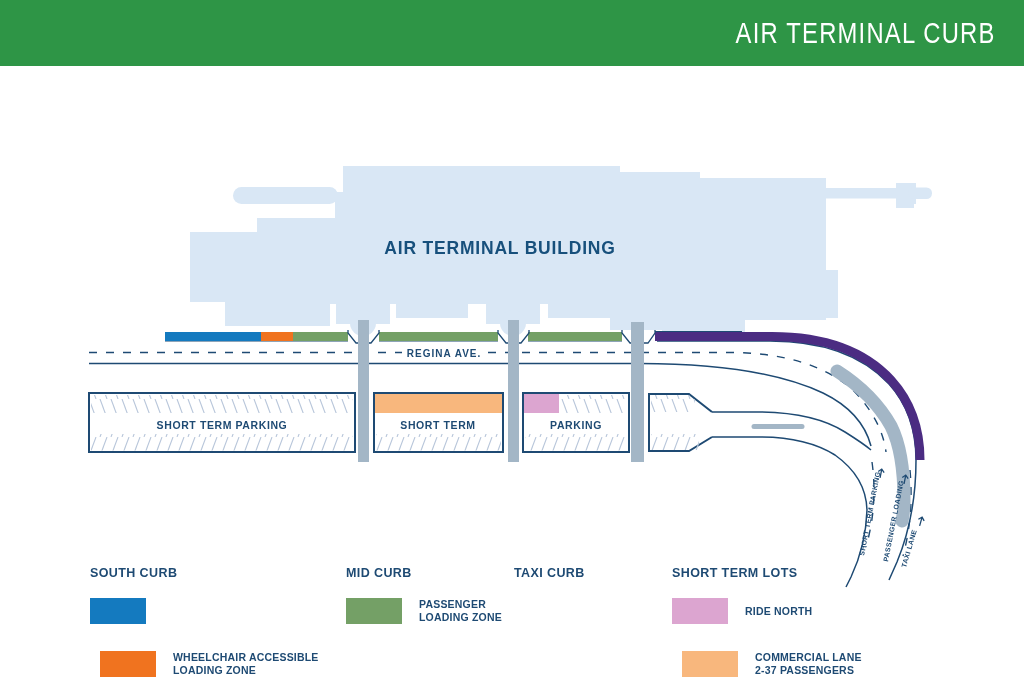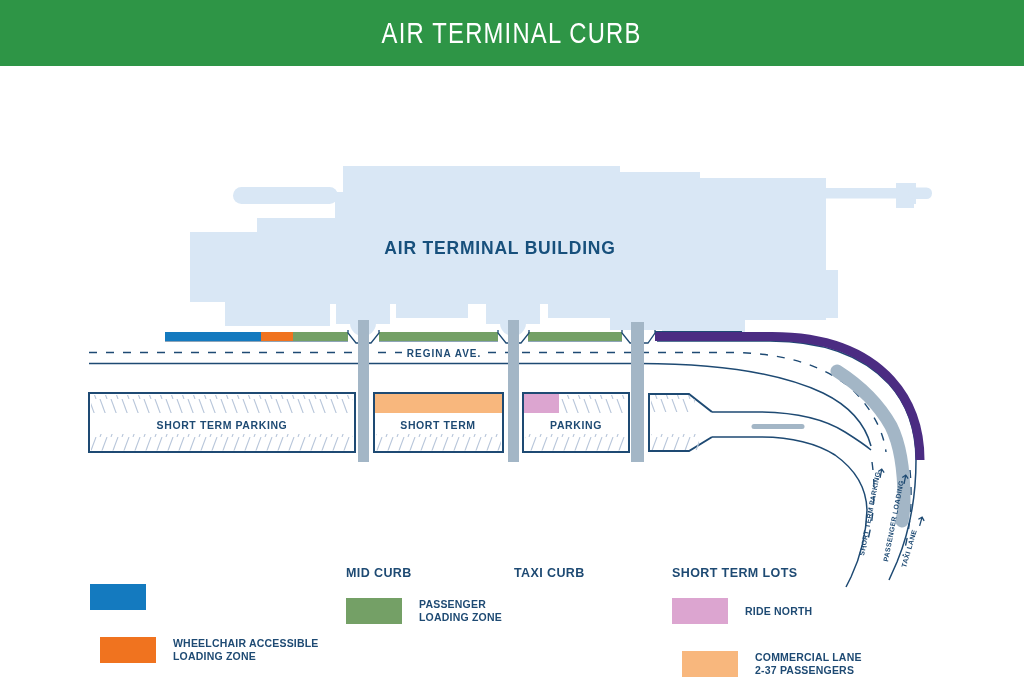--- a/index.html
+++ b/index.html
@@ -1,19 +1,19 @@
 <!DOCTYPE html>
 <html><head>
 <meta charset="utf-8">
 <style>
   html,body{margin:0;padding:0;background:#fff;}
   .stage{position:relative;width:1024px;height:689px;overflow:hidden;background:#ffffff;
          font-family:"Liberation Sans",sans-serif;}
   .header{position:absolute;top:0;left:0;width:1024px;height:66px;background:#2e9546;
-          display:flex;align-items:center;justify-content:center;z-index:3;}
+          display:flex;align-items:center;justify-content:flex-end;z-index:3;}
   .header .title{color:#ffffff;font-size:29px;font-weight:500;letter-spacing:1.5px;
                  transform:scaleX(.82);transform-origin:center;white-space:nowrap;}
   .map-svg{position:absolute;top:0;left:0;z-index:1;}
   .legend{position:absolute;left:0;top:0;width:1024px;height:689px;z-index:2;pointer-events:none;}
   .legend-group{position:absolute;top:566px;}
   .lg-title{color:#1e4a73;font-size:12.5px;font-weight:700;letter-spacing:.4px;white-space:nowrap;}
   .lg-item{display:flex;align-items:center;margin-top:0;}
   .lg-item.row1{margin-top:18px;}
   .lg-item.row2{margin-top:27px;padding-left:10px;}
   .lg-swatch{flex:0 0 auto;display:block;}
@@ -159,20 +159,21 @@
         <path d="M 0,5 V -4 M -3,-1 L 0,-4 L 3,-1" transform="translate(881,473) rotate(11)"></path>
         <path d="M 0,5 V -4 M -3,-1 L 0,-4 L 3,-1" transform="translate(905,479) rotate(11)"></path>
         <path d="M 0,5 V -4 M -3,-1 L 0,-4 L 3,-1" transform="translate(921,521) rotate(16)"></path>
       </g>
     </g>
   </svg>
 
   <div class="legend">
 
     <div class="legend-group" style="left:90px;">
+      <div class="lg-title">SOUTH CURB</div>
       <div class="lg-item row1">
         <svg class="lg-swatch" width="56" height="26">
           <rect width="56" height="26" fill="#147abf"></rect>
         </svg>
       </div>
       <div class="lg-item row2">
         <svg class="lg-swatch" width="56" height="26">
           <rect width="56" height="26" fill="#f0731f"></rect>
         </svg>
         <div class="lg-label">WHEELCHAIR ACCESSIBLE

